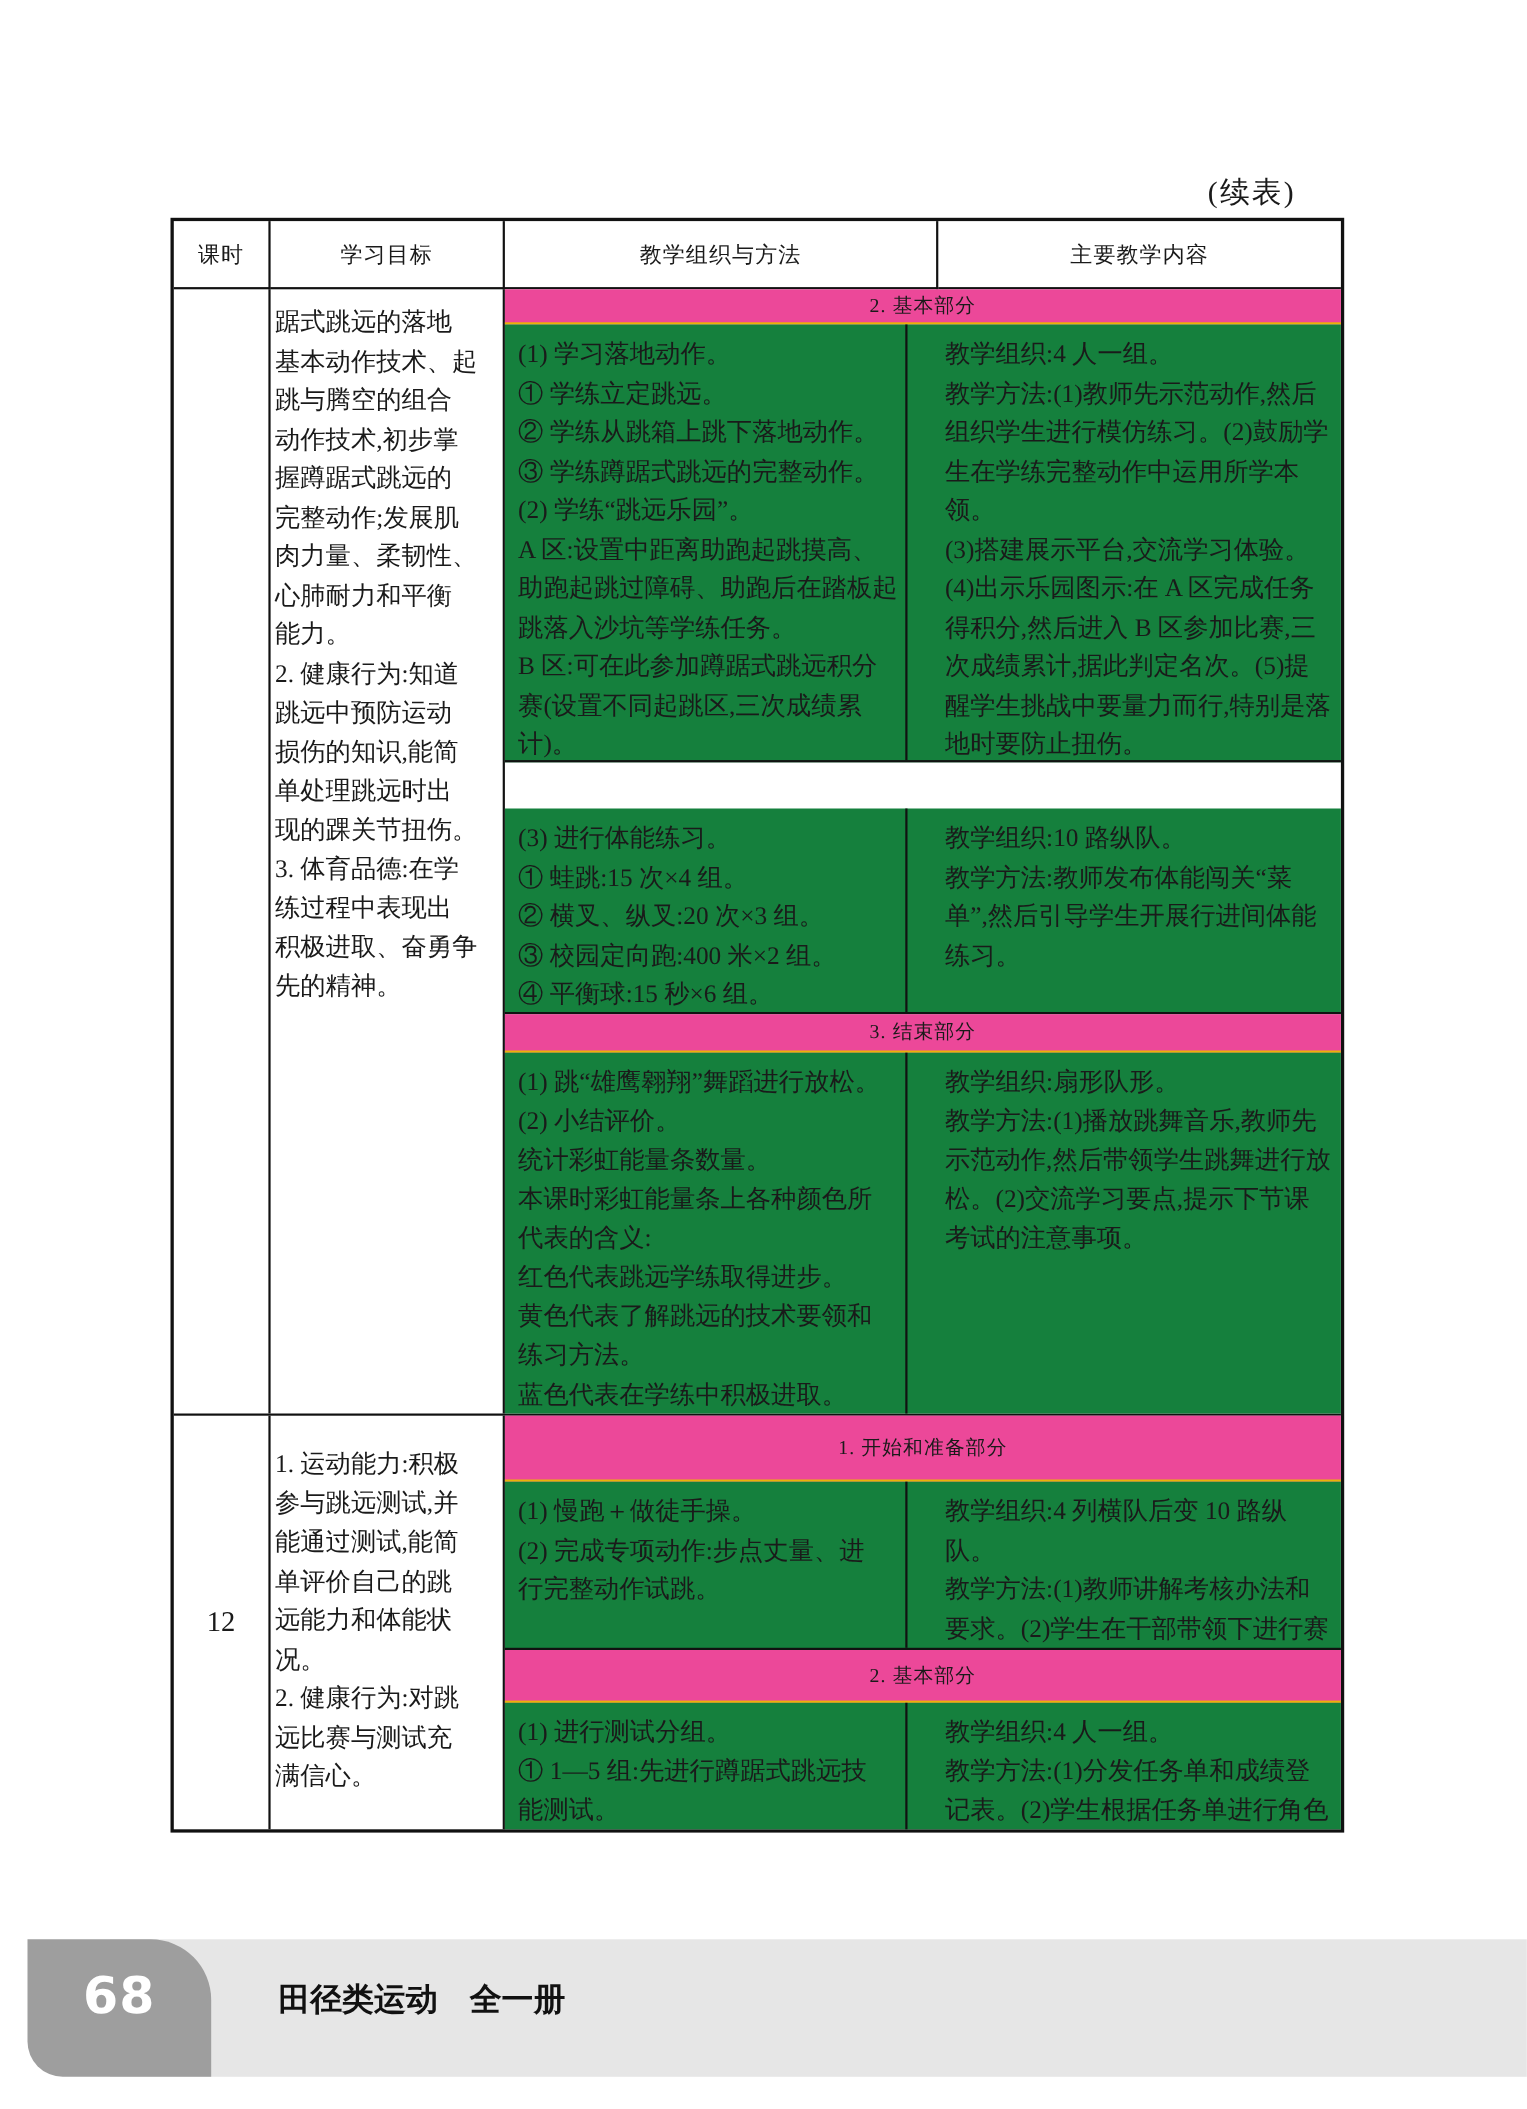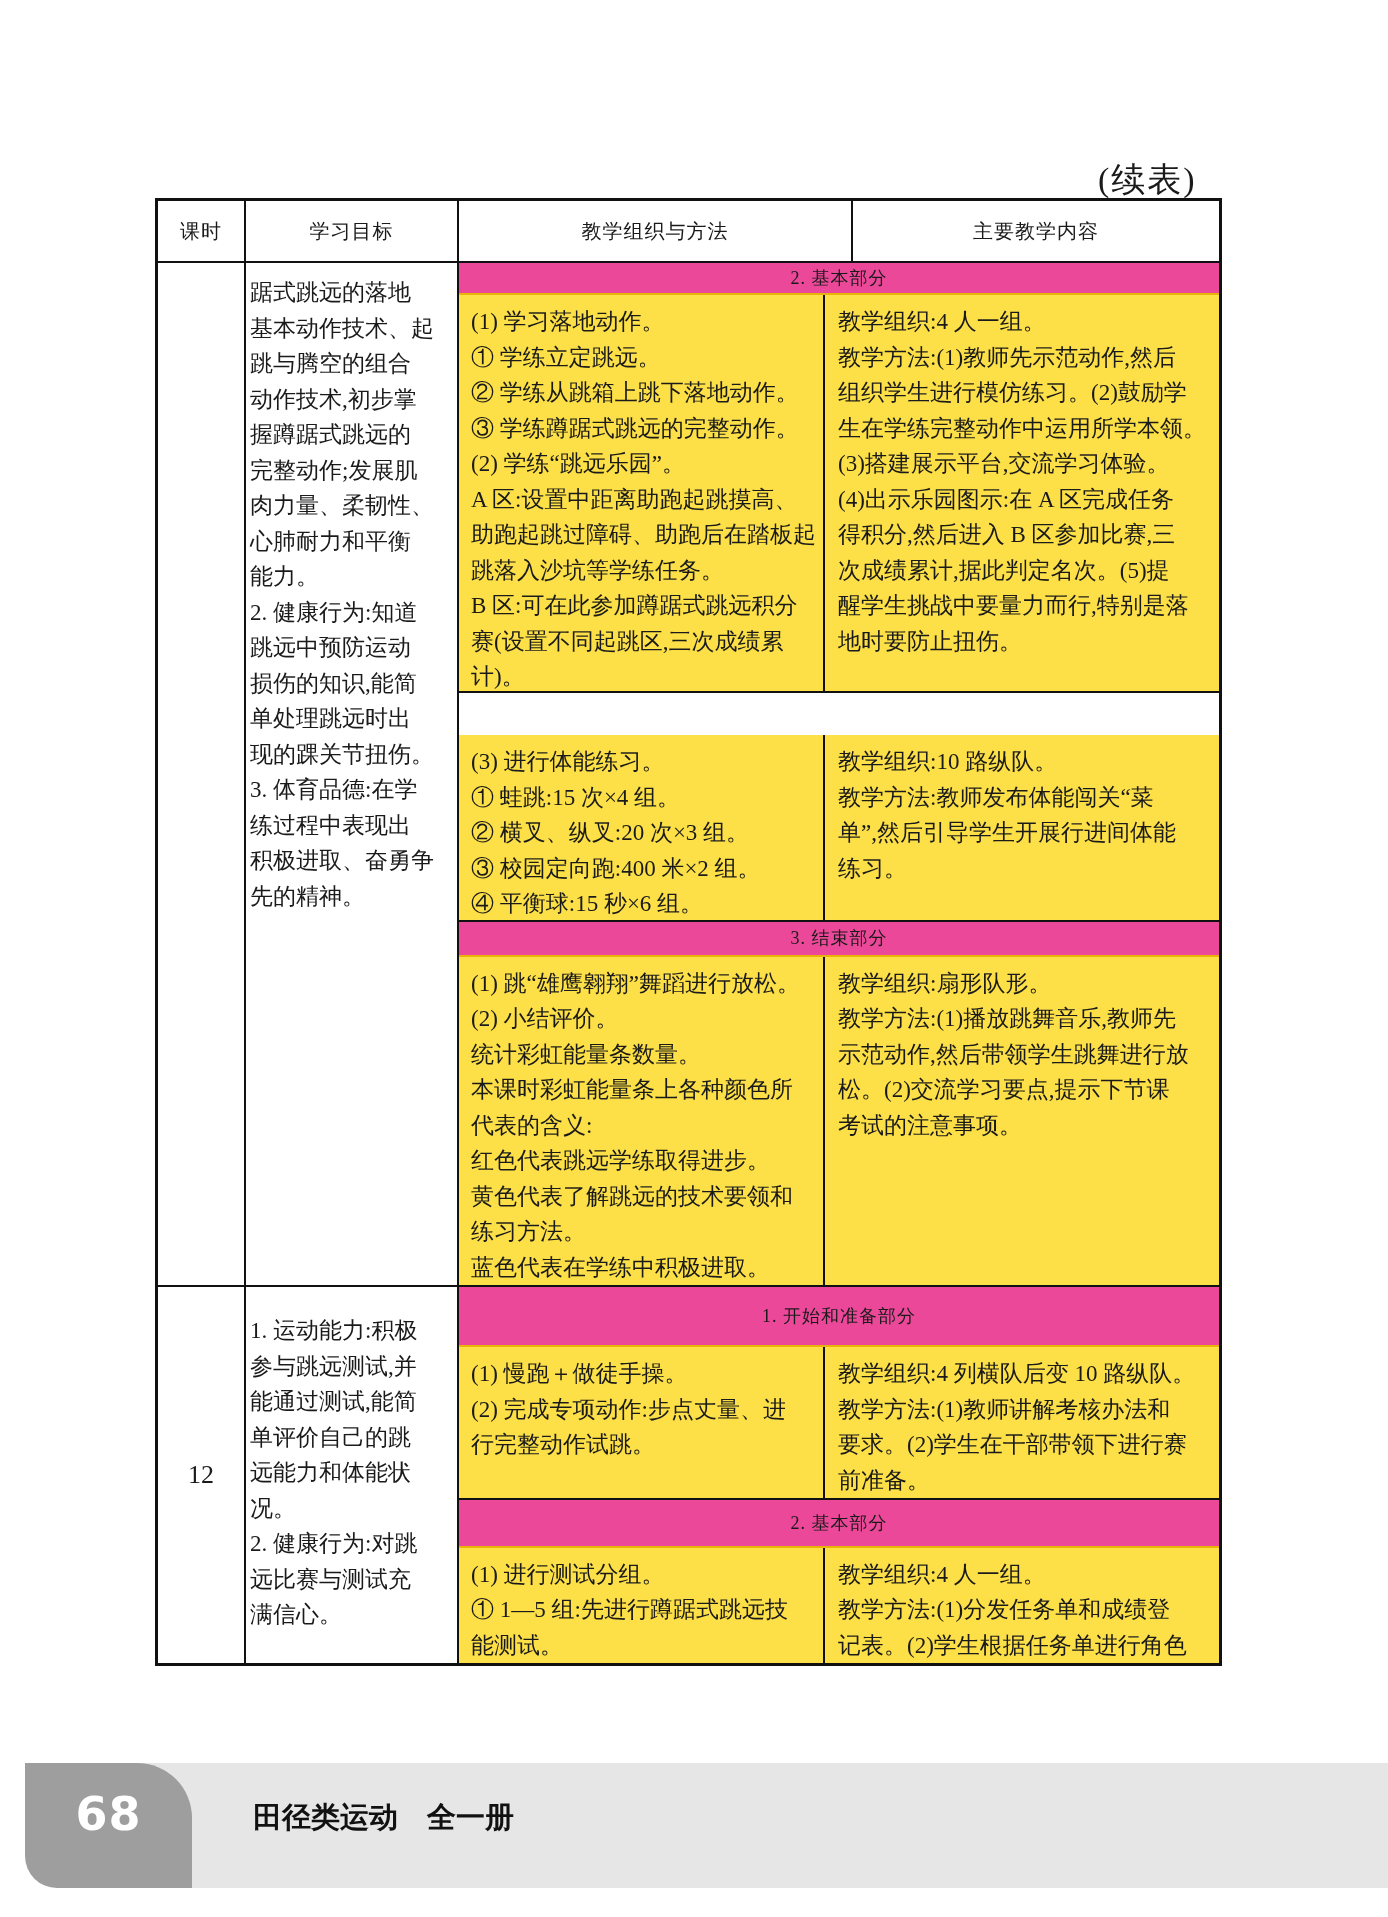--- a/index.html
+++ b/index.html
@@ -3,21 +3,21 @@
 <meta charset="utf-8">
 <style>
   html,body { margin:0; padding:0; }
   body {
     width:1388px; height:1917px; position:relative; background:#ffffff;
     font-family:"Liberation Serif","DejaVu Serif",serif; color:#1a1a1a;
     overflow:hidden;
   }
   .cont-note {
     position:absolute; top:157px; left:1098px;
-    font-size:34px; letter-spacing:2px;
+    font-size:27px; letter-spacing:2px;
   }
   
   .sched-table {
     position:absolute; left:155px; top:198px; width:1067px;
     border:3px solid #111; box-sizing:border-box;
     display:flex; flex-direction:column; background:#fff;
   }
   .hrow { display:flex; height:62px; box-sizing:border-box; }
   .hcell {
     border-right:2px solid #111; border-bottom:2px solid #111;
@@ -38,21 +38,21 @@
     padding:12px 8px 0 4px; font-size:23px; line-height:35.5px;
     white-space:pre-line; text-align:justify;
   }
   .mrow.second .c2 { padding-top:26px; }
   .c34 { flex:1; display:flex; flex-direction:column; }
   .band {
     display:flex; align-items:center; justify-content:center;
     font-size:18px; background:#ec4899; border-bottom:2px solid #eab308;
     box-sizing:border-box; letter-spacing:1px;
   }
-  .pair { display:flex; background:#fde047; border-bottom:2px solid #111; box-sizing:border-box; }
+  .pair { display:flex; background:#15803d; border-bottom:2px solid #111; box-sizing:border-box;gap:21px; }
   .c34 > .grow { flex:1; border-bottom:none; }
   .p3 {
     width:366px; border-right:2px solid #111; box-sizing:border-box;
     padding:9px 4px 0 12px; font-size:23px; line-height:35.5px; white-space:pre-line;
   }
   .p4 {
     flex:1; box-sizing:border-box;
     padding:9px 6px 0 13px; font-size:23px; line-height:35.5px; white-space:pre-line;
   }
   

